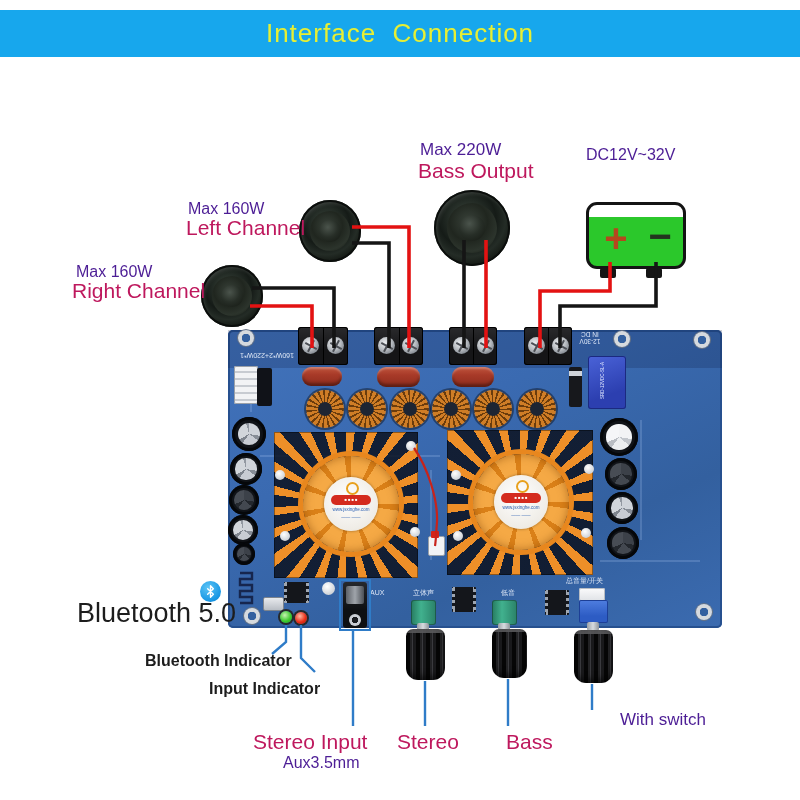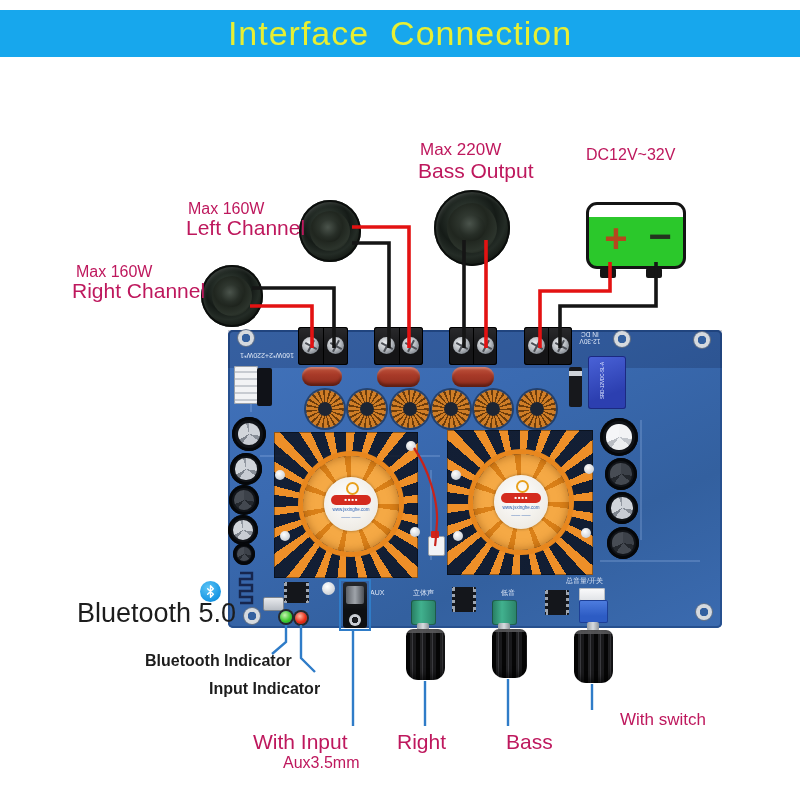--- a/index.html
+++ b/index.html
@@ -1,23 +1,23 @@
 <!DOCTYPE html>
 <html><head>
 <meta charset="utf-8">
 <style>
   html,body{margin:0;padding:0;background:#fff;}
   #stage{position:relative;width:800px;height:800px;background:#fff;overflow:hidden;
          font-family:"Liberation Sans","DejaVu Sans",sans-serif;}
   .abs{position:absolute;}
   
   #banner{left:0;top:10px;width:800px;height:47px;background:#17A7ED;display:flex;align-items:center;justify-content:center;}
-  #banner span{color:#E7EF33;font-size:34px;letter-spacing:1px;white-space:pre;}
-  
-  .spec{color:#be185d;font-size:17px;}
+  #banner span{color:#E7EF33;font-size:26px;letter-spacing:1px;white-space:pre;}
+  
+  .spec{color:#4c1d95;font-size:17px;}
   .spec.small{font-size:16px;}
   .lbl{color:#be185d;font-size:21px;}
   .ind{color:#1d1d1d;font-size:16px;font-weight:bold;}
   
   .speaker{border-radius:50%;
     background:radial-gradient(circle at 44% 38%, #48524a 0%, #2a332c 22%, #151b17 45%, #242c26 60%, #10140f 78%, #05070a 100%);
     box-shadow:inset 0 0 0 2px #0b0e0c, inset 2px 3px 4px rgba(255,255,255,.18);}
   .speaker .cone{position:absolute;inset:17%;border-radius:50%;
     background:radial-gradient(circle at 43% 37%, #39423a 0%, #20261f 45%, #2c342c 70%, #12160f 100%);}
   .speaker .dustcap{position:absolute;inset:33%;border-radius:50%;
@@ -318,19 +318,19 @@
   <div id="bticon" class="abs z5">
     <svg width="13" height="13" viewBox="0 0 16 16">
         <path d="M4.5 4.5 L11.5 11.5 L8 15 L8 1 L11.5 4.5 L4.5 11.5" stroke="#fff" stroke-width="1.7" fill="none" stroke-linejoin="round" stroke-linecap="round"></path>
       </svg>
   </div>
   <div class="abs z5" style="left:77px;top:598px;font-size:27px;color:#1d1d1d">Bluetooth 5.0</div>
 
   <div class="abs ind z5" style="left:145px;top:652px">Bluetooth Indicator</div>
   <div class="abs ind z5" style="left:209px;top:680px">Input Indicator</div>
 
-  <div class="abs lbl z5" style="left:253px;top:730px">With Input</div>
+  <div class="abs lbl z5" style="left:253px;top:730px">Stereo Input</div>
   <div class="abs spec small z5" style="left:283px;top:754px">Aux3.5mm</div>
-  <div class="abs lbl z5" style="left:397px;top:730px">Right</div>
+  <div class="abs lbl z5" style="left:397px;top:730px">Stereo</div>
   <div class="abs lbl z5" style="left:506px;top:730px">Bass</div>
   <div class="abs spec z5" style="left:620px;top:710px">With switch</div>
 
 </div>
 
 </body></html>

